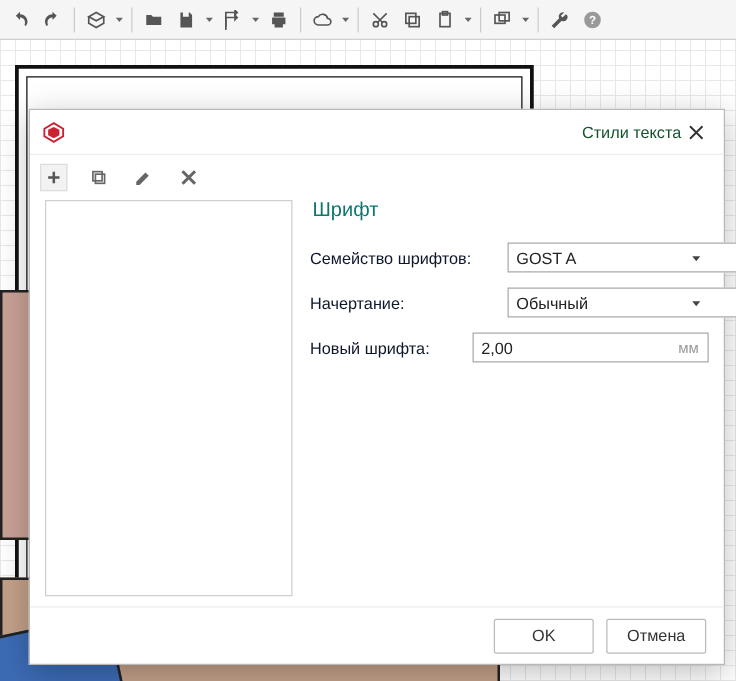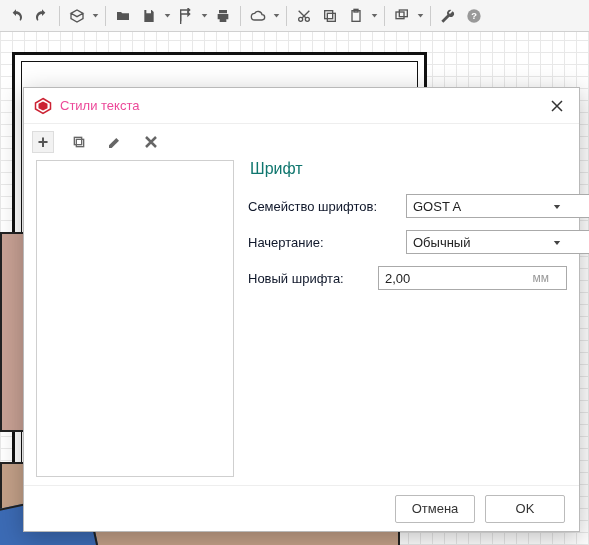--- a/index.html
+++ b/index.html
@@ -59,21 +59,21 @@
     background:#fff;
     border:1px solid #b9b9b9;
     box-shadow:0 6px 24px rgba(0,0,0,.25);
     display:flex; flex-direction:column;
   }
   .dlg-title{
     height:36px; display:flex; align-items:center; padding:0 10px;
     border-bottom:1px solid #eee;
   }
   .dlg-title .logo{width:18px;height:18px;margin-right:8px;display:flex;align-items:center;justify-content:center;}
-  .dlg-title .txt{flex:1;color:#ec4899;font-size:13px;}
+  .dlg-title .txt{flex:1;color:#14532d;font-size:13px;text-align:right;}
   .dlg-title .close{width:24px;height:24px;display:flex;align-items:center;justify-content:center;color:#444;}
   .dlg-toolbar{
     height:36px; display:flex; align-items:center; padding:0 8px; gap:14px;
     color:#666;
   }
   .dlg-toolbar .tbtn{width:22px;height:22px;display:flex;align-items:center;justify-content:center;}
   .dlg-toolbar .tbtn.add{ background:#f2f2f2; border:1px solid #ddd; color:#555; font-size:18px; font-weight:600; line-height:1; }
   .dlg-body{ flex:1; display:flex; padding:0 12px 8px 12px; gap:14px; }
   .left-pane{
     position:relative;
@@ -91,21 +91,21 @@
   .form-row{ display:flex; align-items:center; margin-bottom:12px; }
   .form-row label{ width:130px; color:#0f172a; font-size:13px; }
   .form-row .field{ flex:1; position:relative; }
   .sel, .inp{
     width:100%; height:24px; border:1px solid #aaa; background:#fff;
     font-family:inherit; font-size:13px; padding:2px 6px; color:#222;
   }
   .sel{ padding-right:22px; appearance:none;margin-left:28px;}
   .sel-wrap{position:relative;}
   .sel-wrap .caret{position:absolute; right:6px; top:50%; transform:translateY(-50%); pointer-events:none; color:#444;}
-  .unit{ position:absolute; right:18px; top:50%; transform:translateY(-50%); color:#999; font-size:12px;}
+  .unit{ position:absolute; right:8px; top:50%; transform:translateY(-50%); color:#999; font-size:12px;}
   .dlg-footer{
     height:46px; display:flex; align-items:center; justify-content:flex-end;
     padding:0 14px; gap:10px; border-top:1px solid #eee;
   }
   .btn{
     min-width:80px; height:28px; border:1px solid #bbb; background:#fff; color:#333;
     font-size:13px; border-radius:2px;
   }
 </style>
 </head>
@@ -311,16 +311,16 @@
         <label>Новый шрифта:</label>
         <div class="field">
           <input class="inp" value="2,00" style="">
           <span class="unit">мм</span>
         </div>
       </div>
     </div>
   </div>
 
   <div class="dlg-footer">
+    <button class="btn">OK</button>
     <button class="btn">Отмена</button>
-    <button class="btn">OK</button>
   </div>
 </div>
 
 </body></html>

